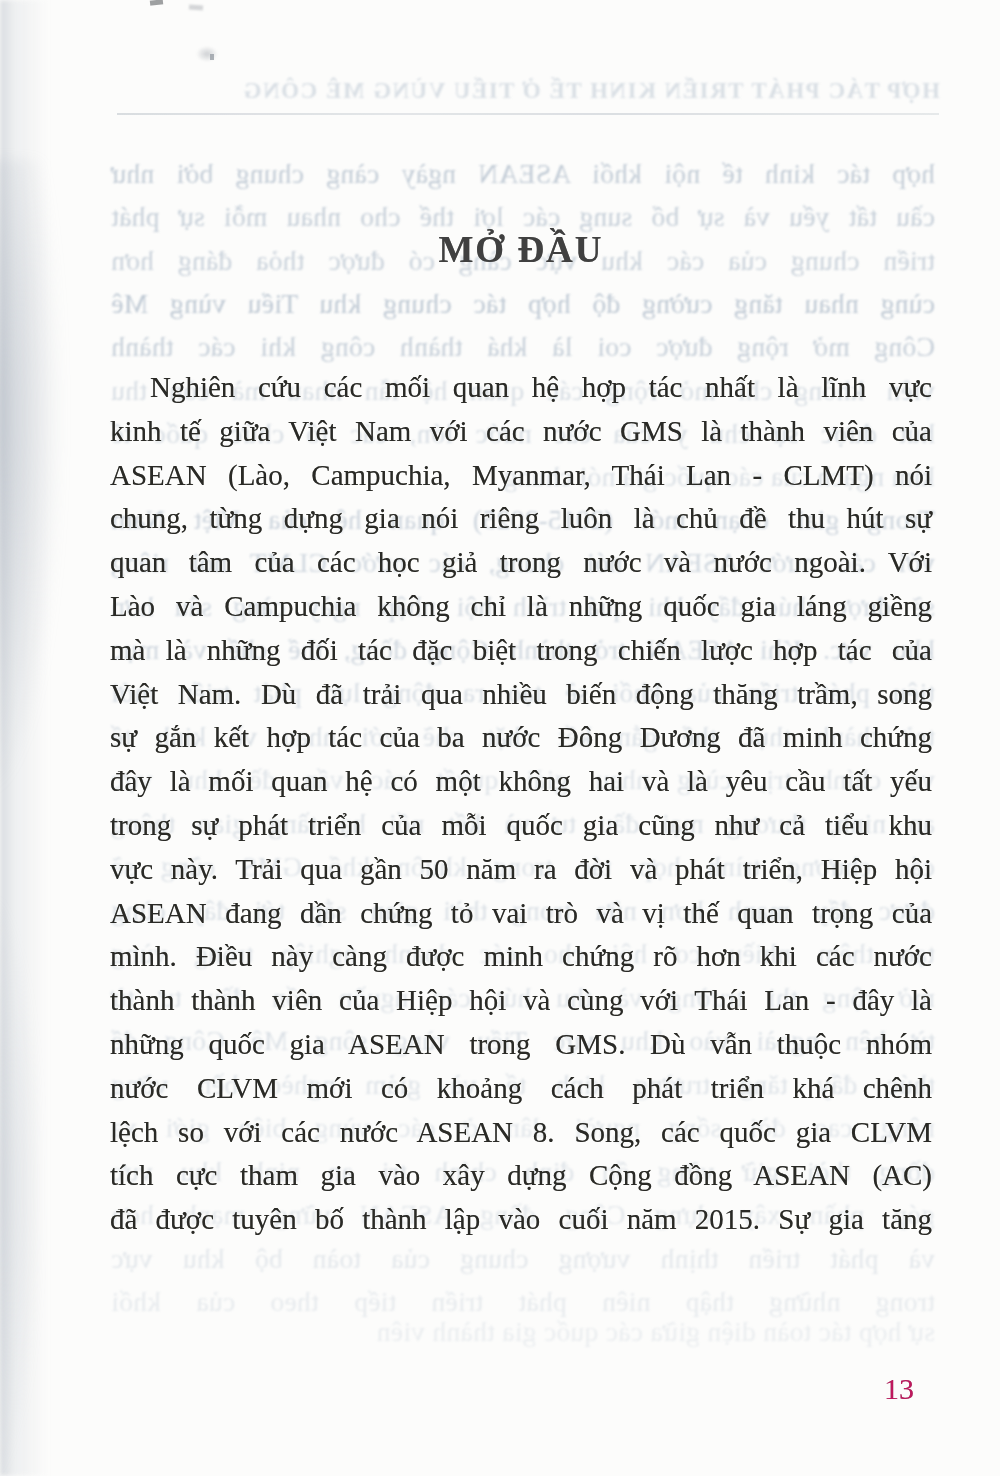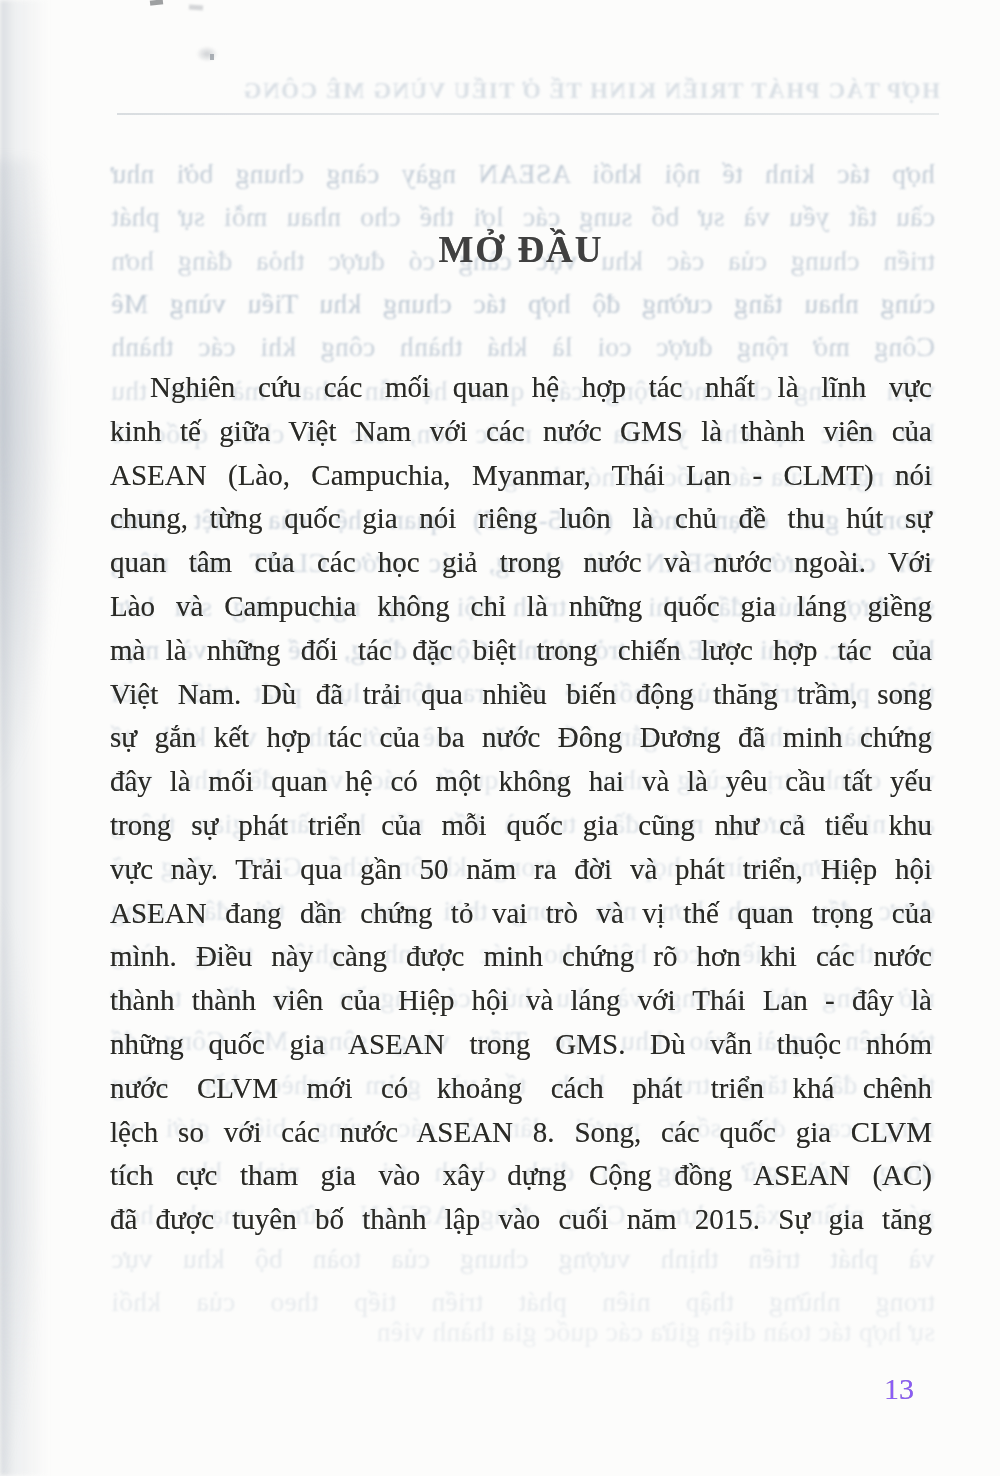--- a/index.html
+++ b/index.html
@@ -78,21 +78,21 @@
     font-size:29px;line-height:43.8px;
     text-align:justify;text-align-last:justify;
     color:#2a2a26;
     text-shadow:0 0 .4px rgba(30,30,25,.45);
     white-space:nowrap;
   }
   .body-line.indent{padding-left:40px;}
   .page-number{
     position:absolute;left:110px;top:1372px;width:804px;
     text-align:right;
-    font-size:30px;color:#8b5cf6;
+    font-size:30px;color:#be185d;
     text-shadow:0 0 .4px rgba(30,30,25,.4);
   }
 </style>
 </head>
 <body>
 
 <div class="page">
 
   <div class="ghost-layer">
       <div class="ghost-line" style="top: 154px; opacity: 0.8;">hợp tác kinh tế nội khối ASEAN ngày càng chung bởi như</div>
@@ -135,32 +135,32 @@
 
   <div class="ghost-header">HỢP TÁC PHÁT TRIỂN KINH TẾ Ở TIỂU VÙNG MÊ CÔNG</div>
   <div class="header-rule"></div>
 
   <h1 class="chapter-title">MỞ ĐẦU</h1>
 
   <div class="body-text">
       <div class="body-line indent">Nghiên cứu các mối quan hệ hợp tác nhất là lĩnh vực</div>
       <div class="body-line">kinh tế giữa Việt Nam với các nước GMS là thành viên của</div>
       <div class="body-line">ASEAN (Lào, Campuchia, Myanmar, Thái Lan - CLMT) nói</div>
-      <div class="body-line">chung, từng quốc gia nói riêng luôn là chủ đề thu hút sự</div>
+      <div class="body-line">chung, từng dựng gia nói riêng luôn là chủ đề thu hút sự</div>
       <div class="body-line">quan tâm của các học giả trong nước và nước ngoài. Với</div>
       <div class="body-line">Lào và Campuchia không chỉ là những quốc gia láng giềng</div>
       <div class="body-line">mà là những đối tác đặc biệt trong chiến lược hợp tác của</div>
       <div class="body-line">Việt Nam. Dù đã trải qua nhiều biến động thăng trầm, song</div>
       <div class="body-line">sự gắn kết hợp tác của ba nước Đông Dương đã minh chứng</div>
       <div class="body-line">đây là mối quan hệ có một không hai và là yêu cầu tất yếu</div>
       <div class="body-line">trong sự phát triển của mỗi quốc gia cũng như cả tiểu khu</div>
       <div class="body-line">vực này. Trải qua gần 50 năm ra đời và phát triển, Hiệp hội</div>
       <div class="body-line">ASEAN đang dần chứng tỏ vai trò và vị thế quan trọng của</div>
       <div class="body-line">mình. Điều này càng được minh chứng rõ hơn khi các nước</div>
-      <div class="body-line">thành thành viên của Hiệp hội và láng với Thái Lan - đây là</div>
+      <div class="body-line">thành thành viên của Hiệp hội và cùng với Thái Lan - đây là</div>
       <div class="body-line">những quốc gia ASEAN trong GMS. Dù vẫn thuộc nhóm</div>
       <div class="body-line">nước CLVM mới có khoảng cách phát triển khá chênh</div>
       <div class="body-line">lệch so với các nước ASEAN 8. Song, các quốc gia CLVM</div>
       <div class="body-line">tích cực tham gia vào xây dựng Cộng đồng ASEAN (AC)</div>
       <div class="body-line">đã được tuyên bố thành lập vào cuối năm 2015. Sự gia tăng</div>
     </div>
 
   <div class="page-number">13</div>
 
 </div>

